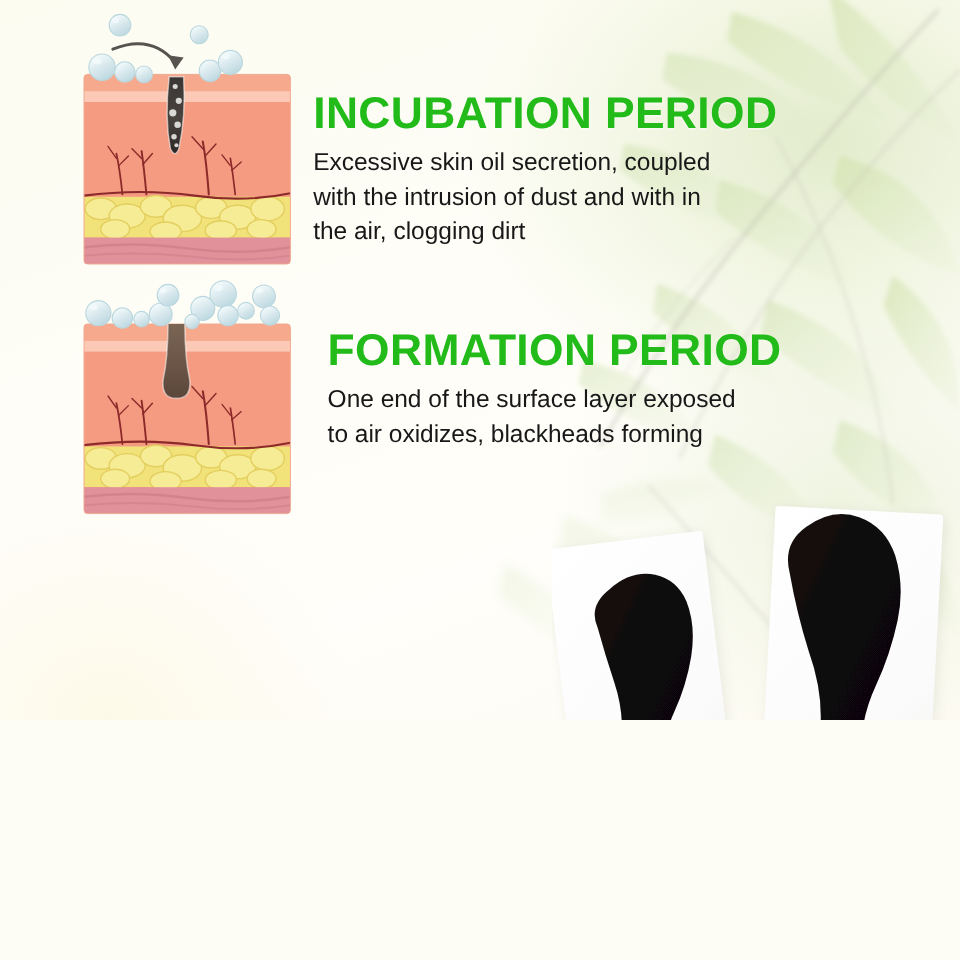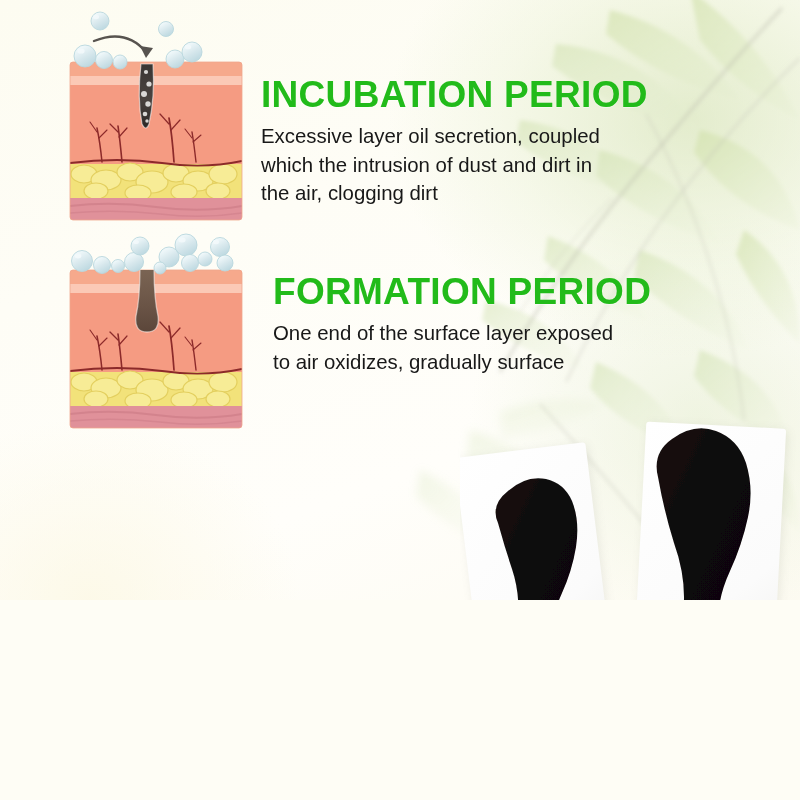--- a/index.html
+++ b/index.html
@@ -207,22 +207,22 @@
           <ellipse cx="13" cy="43" rx="3.6" ry="2.6"></ellipse>
           <ellipse cx="120" cy="39" rx="3.2" ry="2.3"></ellipse>
         </g>
       </g>
     </svg>
   </div>
 
   <div class="text-block" style="left:261px; top:76px; width:420px;">
     <div class="sect-heading">INCUBATION PERIOD</div>
     <div class="sect-body" style="margin-top:9px;">
-      <div>Excessive layer oil secretion, coupled</div>
-      <div>which the intrusion of dust and dirt in</div>
+      <div>Excessive skin oil secretion, coupled</div>
+      <div>with the intrusion of dust and with in</div>
       <div>the air, clogging dirt</div>
     </div>
   </div>
 
   <div class="skin-fig" style="left:68px; top:232px; height:198px;">
     <svg class="skin-svg" viewBox="0 0 176 198">
       <defs>
         <linearGradient id="bub2" x1="0.3" y1="0.15" x2="0.75" y2="0.95">
           <stop offset="0%" stop-color="#eef7f9"></stop>
           <stop offset="48%" stop-color="#d6e7ec"></stop>
@@ -306,21 +306,21 @@
           <ellipse cx="68" cy="10" rx="2.9" ry="2.1"></ellipse>
         </g>
       </g>
     </svg>
   </div>
 
   <div class="text-block" style="left:261px; top:273px; width:450px;margin-left:12px;">
     <div class="sect-heading">FORMATION PERIOD</div>
     <div class="sect-body" style="margin-top:9px;">
       <div>One end of the surface layer exposed</div>
-      <div>to air oxidizes, gradually surface</div>
+      <div>to air oxidizes, blackheads forming</div>
     </div>
   </div>
 
   <div class="photo-layer" style="left:460px; top:405px; width:345px; height:400px;">
     <svg viewBox="0 0 345 400" style="display:block;width:100%;height:100%;">
       <defs>
         <linearGradient id="paperG" x1="0" y1="0" x2="0.4" y2="1">
           <stop offset="0%" stop-color="#ffffff"></stop>
           <stop offset="70%" stop-color="#fbfbfb"></stop>
           <stop offset="100%" stop-color="#f2f2f0"></stop>

